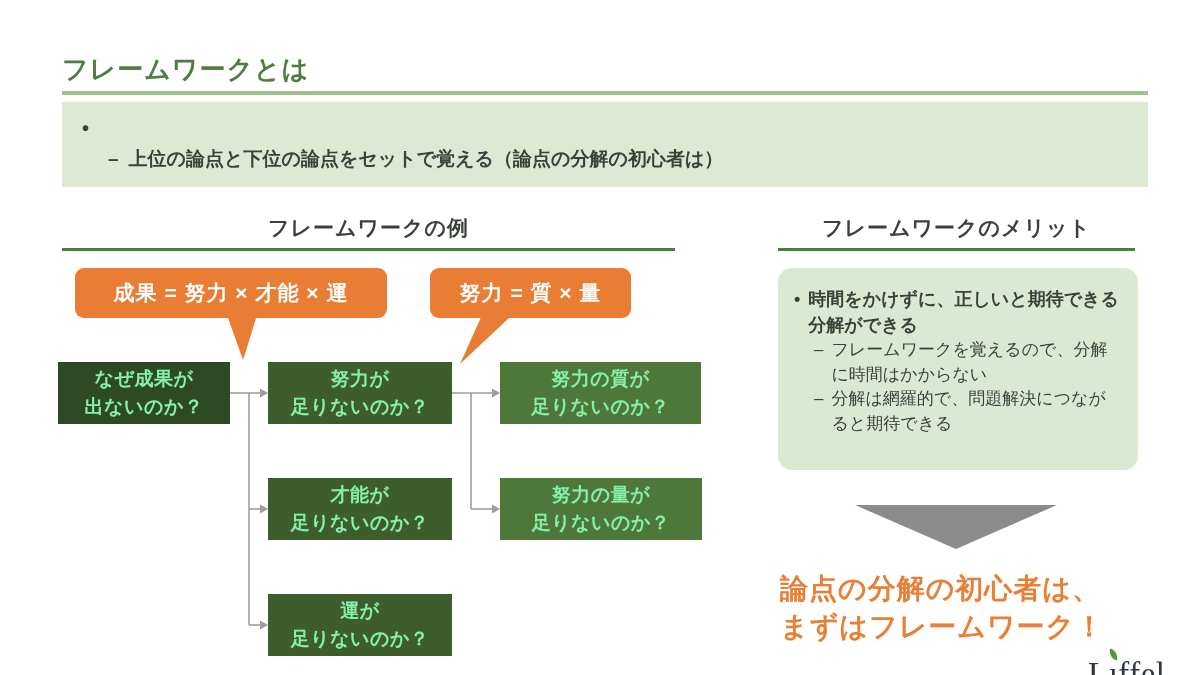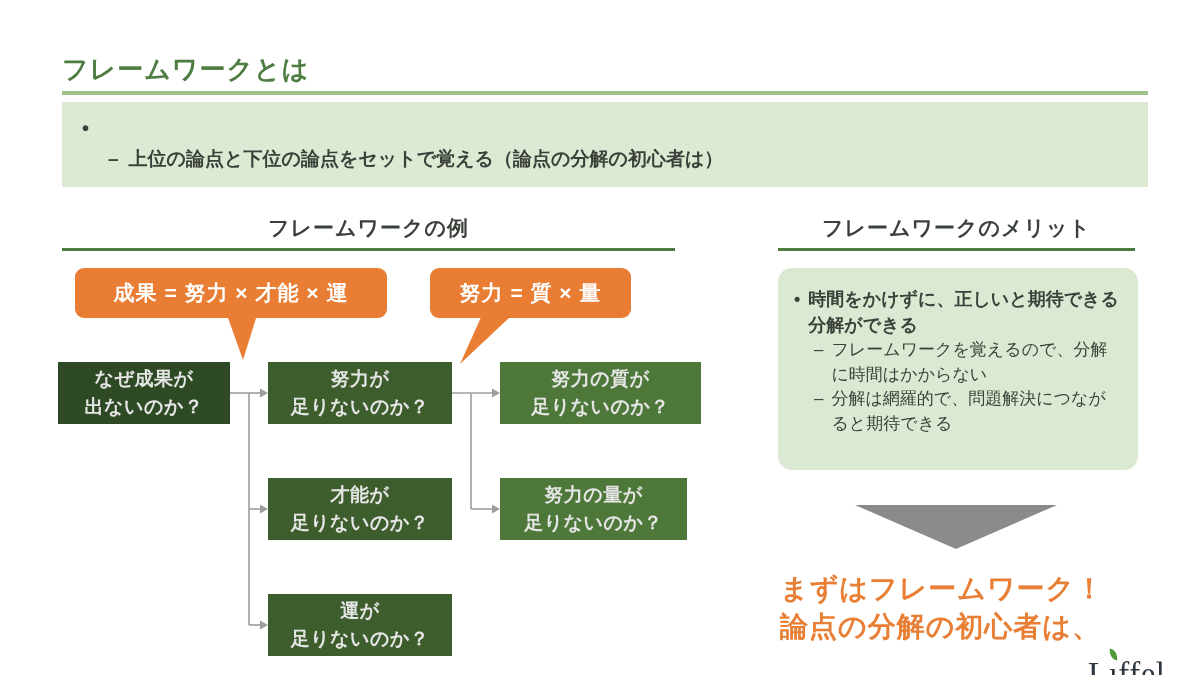--- a/index.html
+++ b/index.html
@@ -63,31 +63,31 @@
 
   
   .overlay {
     position: absolute; left: 0; top: 0; width: 1200px; height: 675px;
     pointer-events: none;
   }
 
   
   .tree-box {
     position: absolute; width: 184px; height: 62px;
-    color: #e5e5e5; font-weight: bold; font-size: 19px;
+    color: #86efac; font-weight: bold; font-size: 19px;
     display: flex; flex-direction: column;
     align-items: center; justify-content: center;
     text-align: center; line-height: 1.45; letter-spacing: 0.5px;
   }
   .tb-root   { left: 58px;  top: 330px; width: 172px; background: #2e4a24; }
   .tb-b1     { left: 268px; top: 330px; background: #3e5d2c; }
   .tb-b2     { left: 268px; top: 446px; background: #3e5d2c; }
   .tb-b3     { left: 268px; top: 562px; background: #3e5d2c; }
   .tb-c1     { left: 500px; top: 330px; width: 201px; background: #4e7839; }
-  .tb-c2     { left: 500px; top: 446px; width: 187px; background: #4e7839; }
+  .tb-c2     { left: 500px; top: 446px; width: 202px; background: #4e7839; }
 
   
   .merit-box {
     position: absolute; left: 778px; top: 236px;
     width: 360px; height: 202px;
     background: #dce9d2; border-radius: 14px;
     color: #39413a; padding: 18px 16px 0 16px;
   }
   .m-row { display: flex; line-height: 1.45; }
   .m-row.main { font-size: 18px; font-weight: bold; }
@@ -212,22 +212,22 @@
       <span class="marker">–</span>
       <span>フレームワークを覚えるので、分解に時間はかからない</span>
     </div>
     <div class="m-row sub">
       <span class="marker">–</span>
       <span>分解は網羅的で、問題解決につながると期待できる</span>
     </div>
   </div>
 
   <div class="conclusion">
+    <div>論点の分解の初心者は、</div>
     <div>まずはフレームワーク！</div>
-    <div>論点の分解の初心者は、</div>
   </div>
 
   <div class="logo">
     <span>L</span><span class="i-wrap"><span>ı</span><span class="leaf"></span></span><span>ffel</span>
   </div>
 
   <div class="footer-bar"></div>
 
 </div>
 

